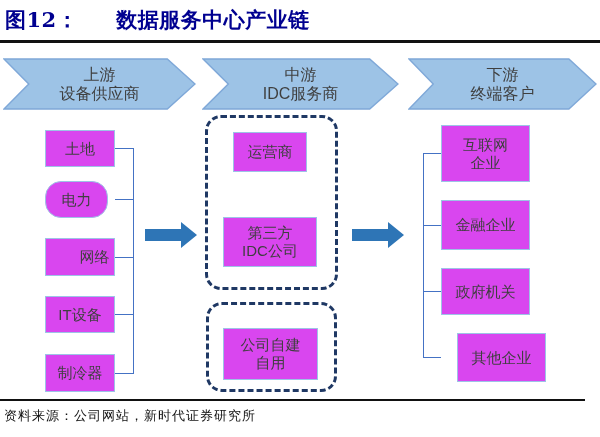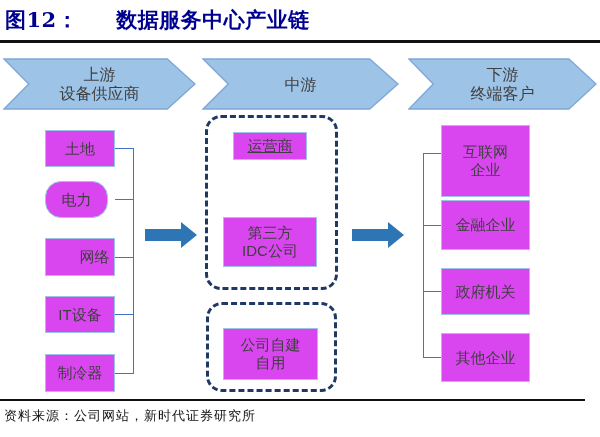--- a/index.html
+++ b/index.html
@@ -62,20 +62,21 @@
     <span>设备供应商</span>
   </div>
 </div>
 
 <div class="chevron" style="left:202px;width:197px;">
   <svg viewBox="0 0 195 52" preserveAspectRatio="none">
     <polygon points="1,1 166,1 194,26 166,51 1,51 26,26" fill="#9DC3E6" stroke="#7FA8D8" stroke-width="1.5"></polygon>
   </svg>
   <div class="label">
     <span>中游</span>
+    <span>IDC服务商</span>
   </div>
 </div>
 
 <div class="chevron" style="left:408px;width:189px;">
   <svg viewBox="0 0 195 52" preserveAspectRatio="none">
     <polygon points="1,1 166,1 194,26 166,51 1,51 26,26" fill="#9DC3E6" stroke="#7FA8D8" stroke-width="1.5"></polygon>
   </svg>
   <div class="label">
     <span>下游</span>
     <span>终端客户</span>
@@ -95,40 +96,40 @@
 <div class="conn h" style="left:115px;top:314px;width:18px;"></div>
 <div class="conn h" style="left:115px;top:373px;width:18px;"></div>
 
 <div class="flow-arrow" style="left:145px;top:222px;">
   <svg width="52" height="26" viewBox="0 0 52 26">
     <polygon points="0,7 36,7 36,0 52,13 36,26 36,19 0,19" fill="#2E75B6"></polygon>
   </svg>
 </div>
 
 <div class="dashed-group" style="left:205px;top:115px;width:133px;height:175px;"></div>
-<div class="node" style="left:233px;top:132px;width:74px;height:28px;text-decoration:underline;">运营商</div>
+<div class="node" style="left:233px;top:132px;width:74px;height:40px;">运营商</div>
 <div class="node" style="left:223px;top:217px;width:94px;height:50px;">第三方
 IDC公司</div>
 
 <div class="dashed-group" style="left:206px;top:302px;width:131px;height:90px;"></div>
 <div class="node" style="left:223px;top:328px;width:95px;height:52px;">公司自建
 自用</div>
 
 <div class="flow-arrow" style="left:352px;top:222px;">
   <svg width="52" height="26" viewBox="0 0 52 26">
     <polygon points="0,7 36,7 36,0 52,13 36,26 36,19 0,19" fill="#2E75B6"></polygon>
   </svg>
 </div>
 
 <div class="conn v" style="left:423px;top:153px;height:205px;"></div>
 <div class="conn h" style="left:423px;top:153px;width:18px;"></div>
 <div class="conn h" style="left:423px;top:225px;width:18px;"></div>
 <div class="conn h" style="left:423px;top:291px;width:18px;"></div>
 <div class="conn h" style="left:423px;top:357px;width:18px;"></div>
 
-<div class="node" style="left:441px;top:125px;width:89px;height:72px;">互联网
+<div class="node" style="left:441px;top:125px;width:89px;height:57px;">互联网
 企业</div>
 <div class="node" style="left:441px;top:200px;width:89px;height:50px;">金融企业</div>
 <div class="node" style="left:441px;top:268px;width:89px;height:47px;">政府机关</div>
-<div class="node" style="left:441px;top:333px;width:89px;height:49px;">其他企业</div>
+<div class="node" style="left:457px;top:333px;width:89px;height:49px;">其他企业</div>
 
 <div class="rule-bottom"></div>
 <div class="source-line">资料来源：公司网站，新时代证券研究所</div>
 
 </body></html>

